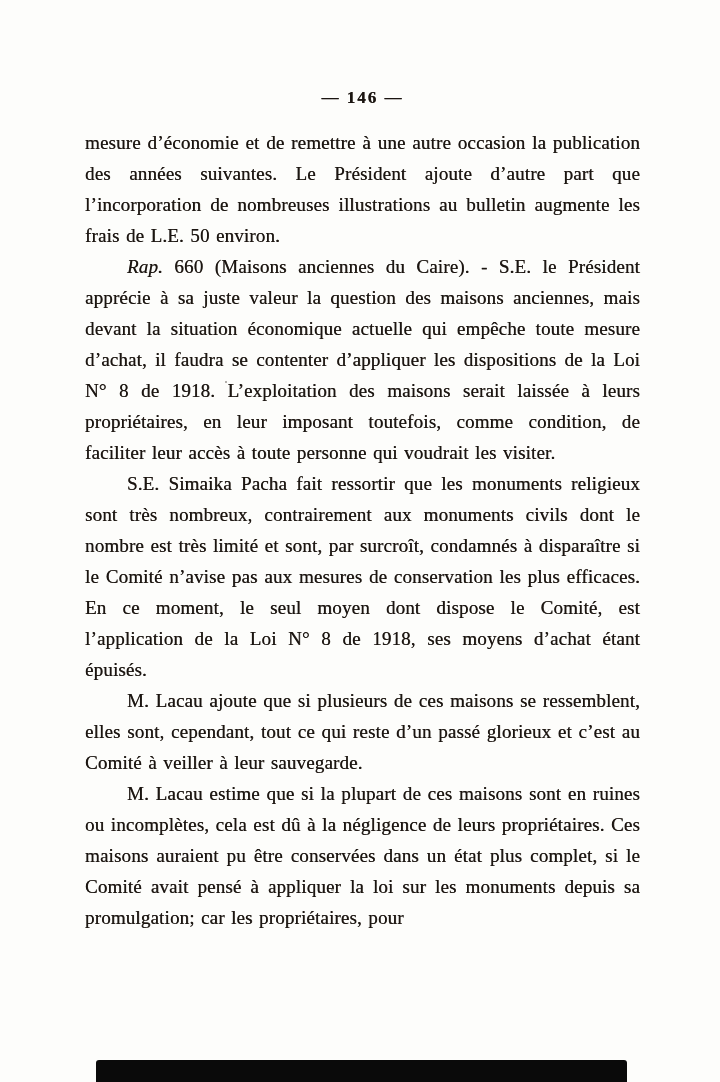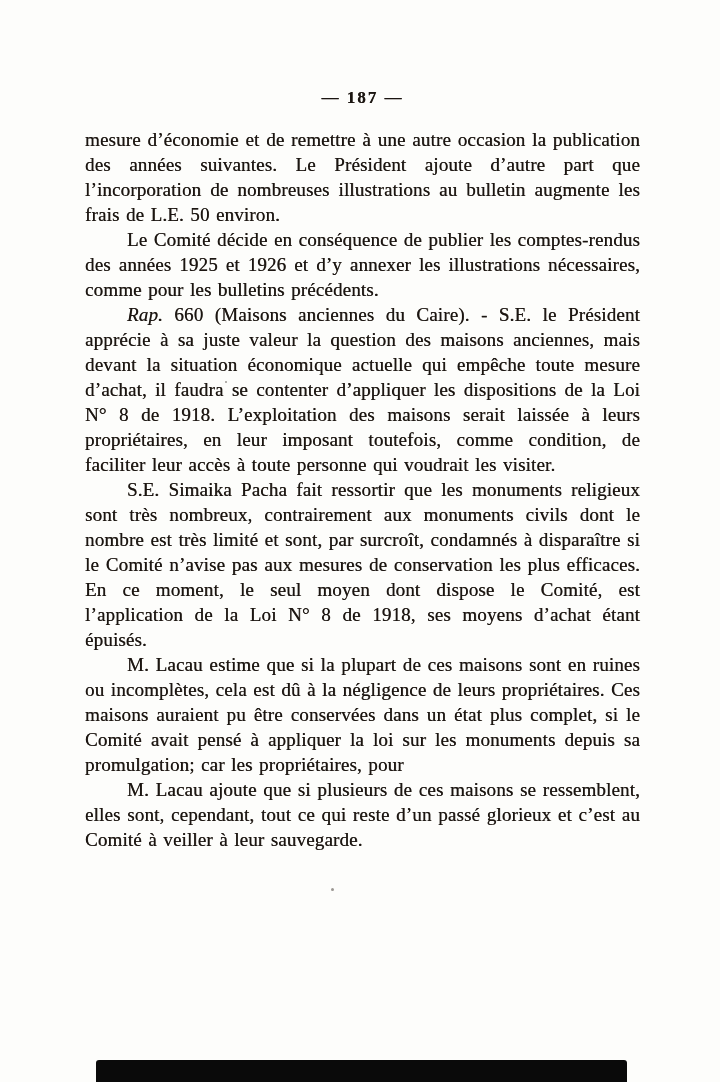--- a/index.html
+++ b/index.html
@@ -26,21 +26,21 @@
     letter-spacing: 2px;
     margin: 0 0 19px 0;
     white-space: nowrap;
   }
   .text-block {
     width: 555px;
   }
   .para {
     margin: 0;
     font-size: 19px;
-    line-height: 25px;
+    line-height: 31px;
     text-align: justify;
     text-indent: 42px;
     word-spacing: 1.5px;
     letter-spacing: 0.15px;
   }
   .para.no-indent {
     text-indent: 0;
   }
   .para i {
     font-style: italic;
@@ -64,35 +64,34 @@
     opacity: 0.55;
   }
   .speck.s1 { left: 225px; top: 381px; width: 2px; height: 2px; }
   .speck.s2 { left: 331px; top: 888px; }
 </style>
 </head>
 <body>
 
 <div class="scan">
 
-  <div class="page-number">— 187 —</div>
+  <div class="page-number">— 146 —</div>
 
   <div class="text-block">
 
     <p class="para no-indent">mesure d’économie et de remettre à une autre occasion la publication des années suivantes. Le Président ajoute d’autre part que l’incorporation de nombreuses illustrations au bulletin augmente les frais de L.E. 50 environ.</p>
 
 
-    <p class="para">Le Comité décide en conséquence de publier les comptes-rendus des années 1925 et 1926 et d’y annexer les illustrations nécessaires, comme pour les bulletins précédents.</p>
 
     <p class="para"><i>Rap.</i><span> 660 (Maisons anciennes du Caire). - S.E. le Président apprécie à sa juste valeur la question des maisons anciennes, mais devant la situation économique actuelle qui empêche toute mesure d’achat, il faudra se contenter d’appliquer les dispositions de la Loi N° 8 de 1918. L’exploitation des maisons serait laissée à leurs propriétaires, en leur imposant toutefois, comme condition, de faciliter leur accès à toute personne qui voudrait les visiter.</span></p>
 
     <p class="para">S.E. Simaika Pacha fait ressortir que les monuments religieux sont très nombreux, contrairement aux monuments civils dont le nombre est très limité et sont, par surcroît, condamnés à disparaître si le Comité n’avise pas aux mesures de conservation les plus efficaces. En ce moment, le seul moyen dont dispose le Comité, est l’application de la Loi N° 8 de 1918, ses moyens d’achat étant épuisés.</p>
 
+    <p class="para">M. Lacau ajoute que si plusieurs de ces maisons se ressemblent, elles sont, cependant, tout ce qui reste d’un passé glorieux et c’est au Comité à veiller à leur sauvegarde.</p>
+
     <p class="para">M. Lacau estime que si la plupart de ces maisons sont en ruines ou incomplètes, cela est dû à la négligence de leurs propriétaires. Ces maisons auraient pu être conservées dans un état plus complet, si le Comité avait pensé à appliquer la loi sur les monuments depuis sa promulgation; car les propriétaires, pour</p>
-
-    <p class="para">M. Lacau ajoute que si plusieurs de ces maisons se ressemblent, elles sont, cependant, tout ce qui reste d’un passé glorieux et c’est au Comité à veiller à leur sauvegarde.</p>
   </div>
 
   <span class="speck s1"></span>
   <span class="speck s2"></span>
 
   <div class="scan-bar"></div>
 </div>
 
 </body></html>

